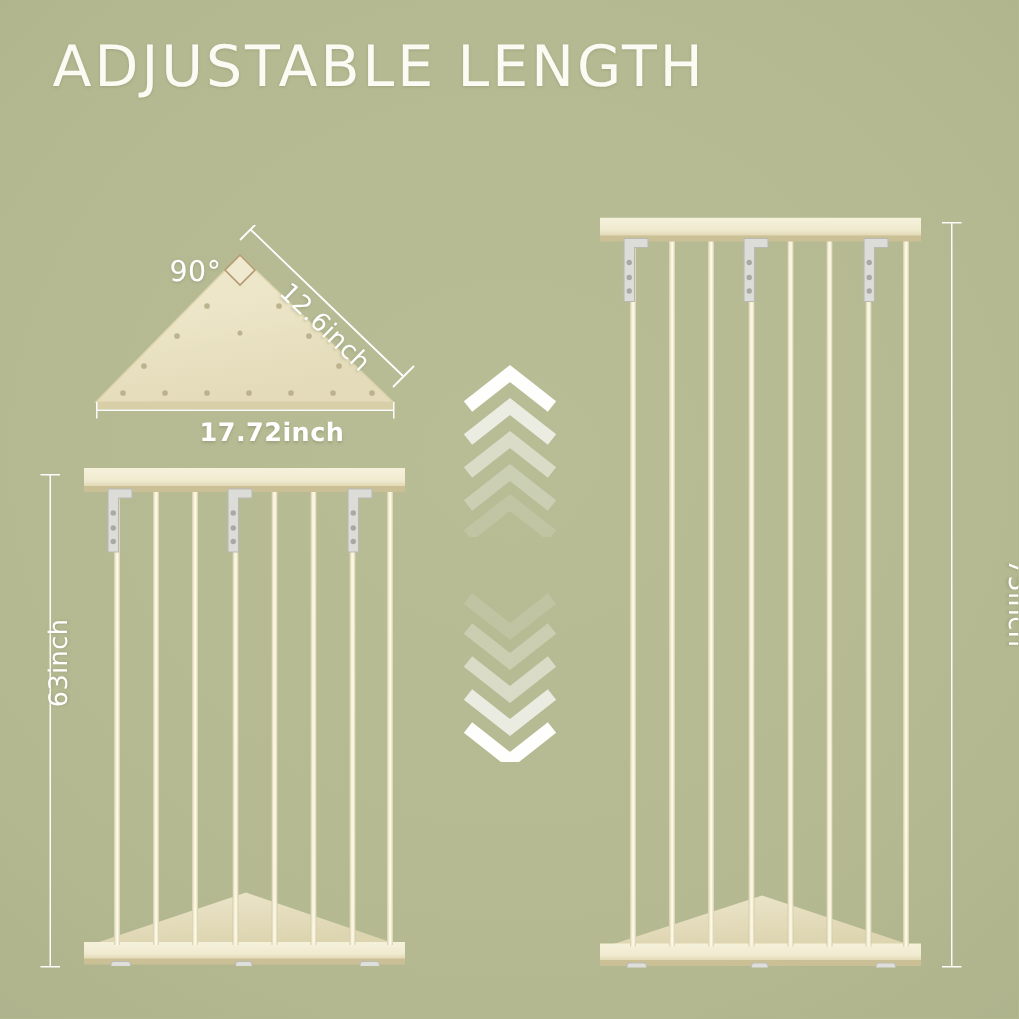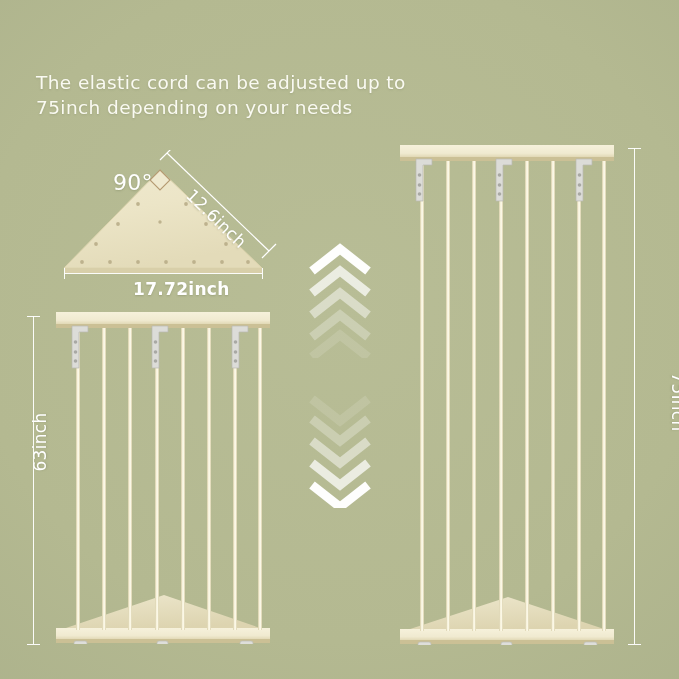--- a/index.html
+++ b/index.html
@@ -87,22 +87,22 @@
   
   .gate { position: absolute; }
 
   .chev-group { position: absolute; }
 </style>
 </head>
 <body>
 
 <div id="stage">
 
-
-  <div id="subtitle">The elastic cord can be adjusted up to 75inch depending on your needs</div>
+  <div id="title">ADJUSTABLE LENGTH</div>
+
 
   <div id="tri-wrap">
     <svg width="230" height="150" viewBox="0 0 230 150">
       <defs>
         <linearGradient id="woodTri" x1="0" y1="0" x2="0.35" y2="1">
           <stop offset="0%" stop-color="#efe9cf"></stop>
           <stop offset="45%" stop-color="#ece5c7"></stop>
           <stop offset="100%" stop-color="#e3dbb9"></stop>
         </linearGradient>
       </defs>
@@ -128,21 +128,21 @@
 
         <circle cx="166" cy="84" r="1.9"></circle>
         <circle cx="146" cy="64" r="1.9"></circle>
         <circle cx="126" cy="44" r="1.9"></circle>
 
         <circle cx="100" cy="62" r="1.7"></circle>
       </g>
     </svg>
   </div>
 
-  <div class="dim-label" style="left:113px; top:170px; font-size:22px;text-align:right;">90°</div>
+  <div class="dim-label" style="left:113px; top:170px; font-size:19px;text-align:right;">90°</div>
 
   <div style="position:absolute; left:155px; top:150px; width:130px; height:130px;">
     <svg width="130" height="130" viewBox="0 0 130 130">
       <line x1="12" y1="3" x2="114" y2="101" stroke="#ffffff" stroke-width="1.2"></line>
       <line x1="5" y1="10" x2="19" y2="-4" stroke="#ffffff" stroke-width="1.2"></line>
       <line x1="107" y1="108" x2="121" y2="94" stroke="#ffffff" stroke-width="1.2"></line>
     </svg>
   </div>
   <div class="dim-label" style="left:196px; top:185px; transform:rotate(44deg); transform-origin:left top; font-size:17px;">12.6inch</div>
 

